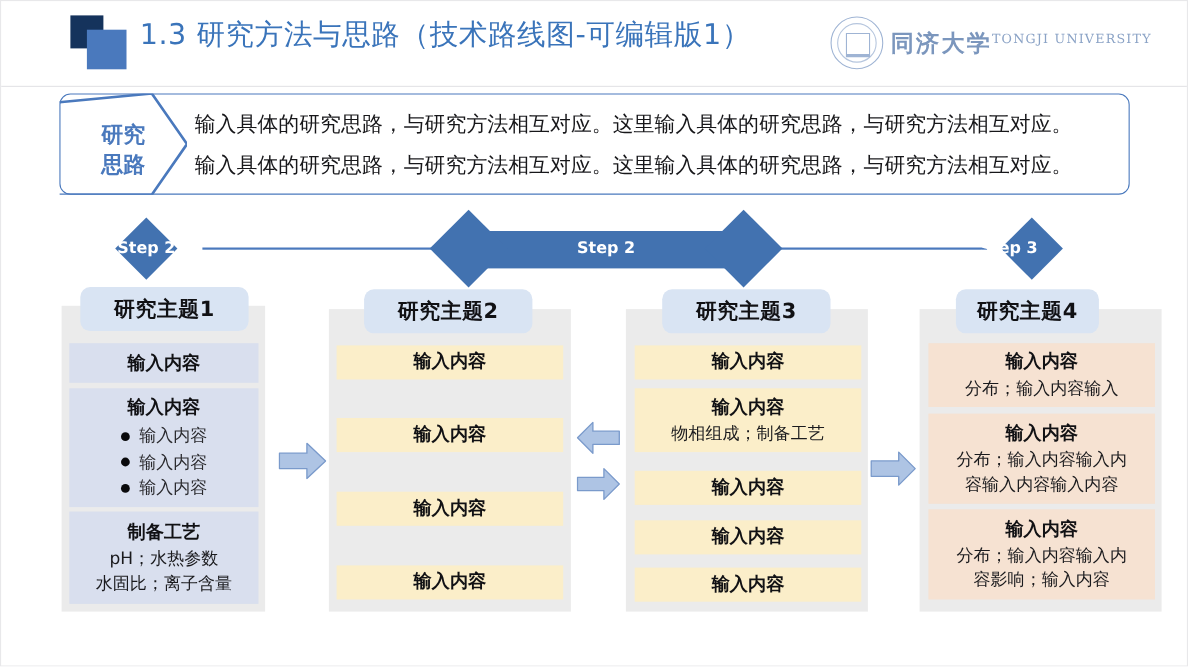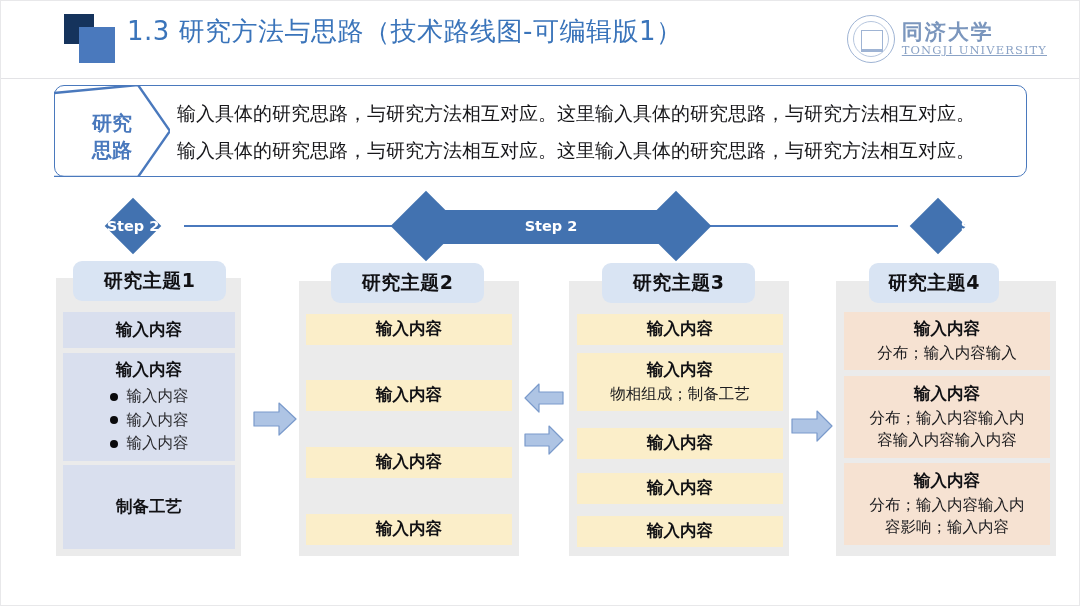--- a/index.html
+++ b/index.html
@@ -32,25 +32,25 @@
   #logo{
     position:absolute;right:34px;top:11px;
     display:flex;align-items:center;gap:7px;height:54px;
   }
   #logo-seal{width:46px;height:46px;border-radius:50%;
     border:1.3px solid #9fb4d4;position:relative;flex:none;}
   #logo-seal:before{content:"";position:absolute;inset:5px;border-radius:50%;
     border:1.1px solid #b6c6de;}
   #logo-seal:after{content:"";position:absolute;left:13px;top:14px;
     width:20px;height:18px;border:1.4px solid #9fb4d4;border-bottom-width:3px;}
-  #logo-text{display:flex;flex-direction:column;justify-content:center;}
+  #logo-text{display:flex;flex-direction:row;justify-content:center;}
   #logo-cn{font-size:21px;color:#7b96bd;font-weight:bold;letter-spacing:2px;
     font-family:"DejaVu Serif","Liberation Serif",serif;line-height:1.05;}
   #logo-en{font-size:11.5px;color:#8ba3c6;letter-spacing:1.1px;
-    font-family:"DejaVu Serif","Liberation Serif",serif;text-decoration:underline;}
+    font-family:"DejaVu Serif","Liberation Serif",serif;}
   #header-rule{position:absolute;left:0;top:77px;width:1080px;height:1px;background:#e3e3e6;}
 
   
   #idea-box{
     position:absolute;left:53px;top:84px;width:973px;height:92px;
     background:#ffffff;border:1.6px solid #4a79bd;border-radius:10px;
     box-sizing:border-box;
   }
   #idea-tag{
     position:absolute;left:-1px;top:-1px;width:116px;height:104px;
@@ -161,21 +161,21 @@
     <div id="step2-bar" style="top:11px;"></div>
 
     <div class="diamond" style="left:112px;top:7px;width:40px;height:40px;"></div>
     <div class="step-label" style="left:92px;top:19px;width:80px;">Step 2</div>
 
     <div class="diamond" style="left:400px;top:2px;width:50px;height:50px;"></div>
     <div class="diamond" style="left:650px;top:2px;width:50px;height:50px;"></div>
     <div class="step-label" style="left:490px;top:19px;width:120px;">Step 2</div>
 
     <div class="diamond" style="left:917px;top:7px;width:40px;height:40px;"></div>
-    <div class="step-label" style="left:946px;top:19px;width:80px;">Step 3</div>
+    <div class="step-label" style="left:876px;top:19px;width:80px;">Step 3</div>
   </div>
 
   <div class="col" style="left:55px;top:277px;width:185px;height:278px;">
   </div>
   <div class="col-head" style="left:72px;top:260px;width:153px;height:40px;">研究主题1</div>
 
   <div class="cell blue-cell" style="left:62px;top:311px;width:172px;height:36px;">
     <div class="t">输入内容</div>
   </div>
 
@@ -189,20 +189,22 @@
           <span>输入内容</span>
         </li>
       <li>
           <span>输入内容</span>
         </li>
     </ul>
   </div>
 
   <div class="cell blue-cell" style="left:62px;top:464px;width:172px;height:84px;">
     <div class="t">制备工艺</div>
+    <div class="s" style="white-space:pre-line;">pH；水热参数
+水固比；离子含量</div>
   </div>
 
   <div class="col" style="left:298px;top:280px;width:220px;height:275px;"></div>
   <div class="col-head" style="left:330px;top:262px;width:153px;height:40px;">研究主题2</div>
 
   <div class="cell yellow-cell" style="left:305px;top:313px;width:206px;height:31px;">
     <div class="t">输入内容</div>
   </div>
   <div class="cell yellow-cell" style="left:305px;top:379px;width:206px;height:31px;">
     <div class="t">输入内容</div>

